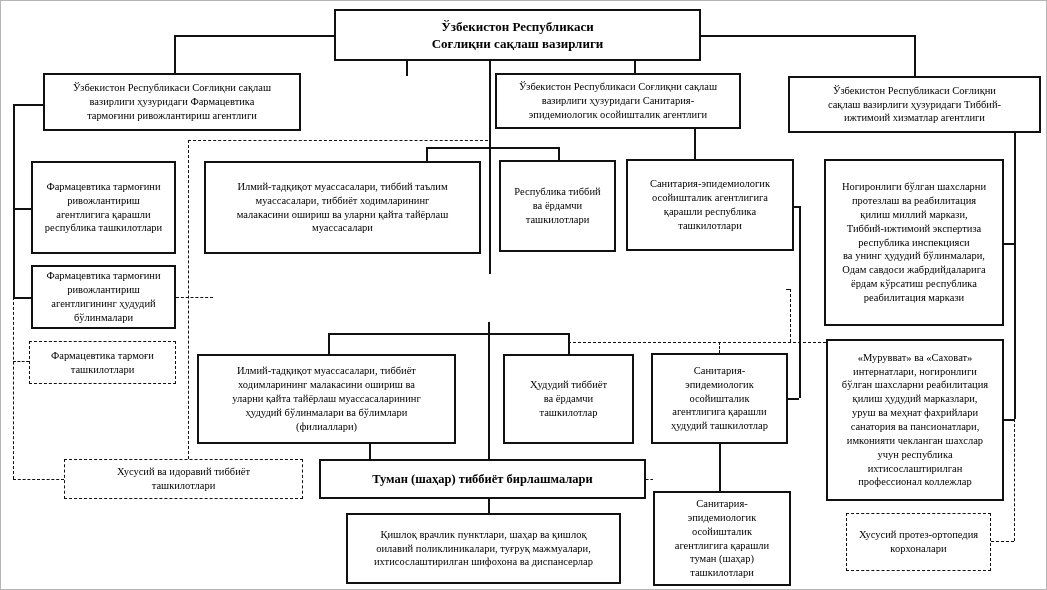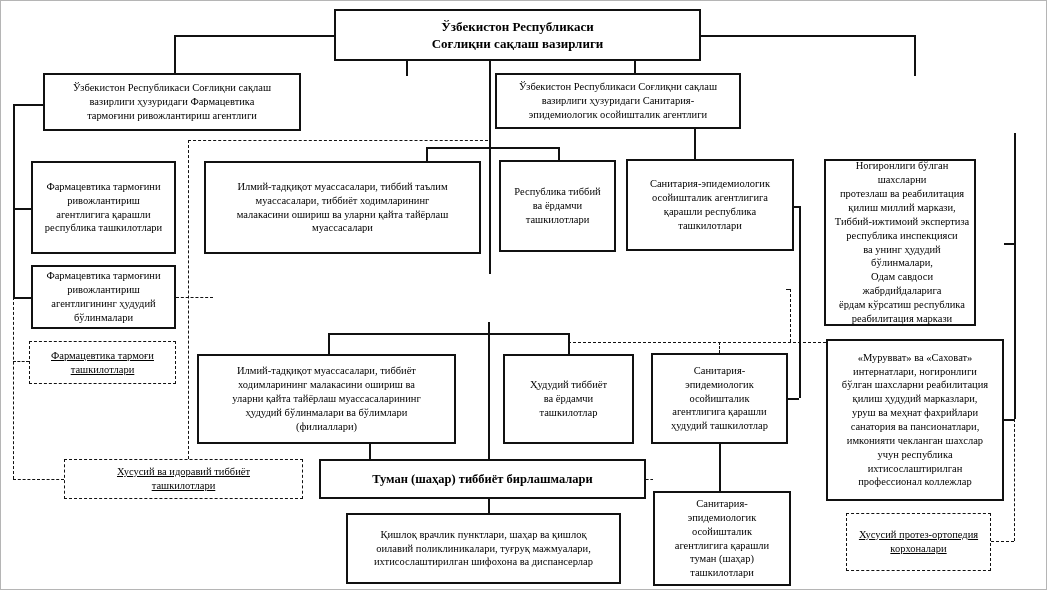--- a/index.html
+++ b/index.html
@@ -22,39 +22,42 @@
     align-items:center;
     justify-content:center;
     text-align:center;
     white-space:pre-line;
     font-size:10.5px;
     line-height:1.32;
     padding:2px 3px;
     z-index:2;
   }
   .node.bold{font-weight:bold;}
-  .node.dashed{border:1.6px dashed #111;text-decoration:underline;}
+  .node.dashed{border:1.6px dashed #111;}
   .line{position:absolute;z-index:1;}
   .line.h{height:0;border-top:2px solid #111;}
   .line.v{width:0;border-left:2px solid #111;}
   .line.h.dash{border-top:1.6px dashed #111;}
   .line.v.dash{border-left:1.6px dashed #111;}
 </style>
 </head>
 <body>
 
 <div id="canvas">
     <div class="node bold" style="left: 333px; top: 8px; width: 367px; height: 52px; font-size: 13px;">Ўзбекистон Республикаси
 Соғлиқни сақлаш вазирлиги</div>
     <div class="node" style="left: 42px; top: 72px; width: 258px; height: 58px;">Ўзбекистон Республикаси Соғлиқни сақлаш
 вазирлиги ҳузуридаги Фармацевтика
 тармоғини ривожлантириш агентлиги</div>
     <div class="node" style="left: 494px; top: 72px; width: 246px; height: 56px;">Ўзбекистон Республикаси Соғлиқни сақлаш
 вазирлиги ҳузуридаги Санитария-
 эпидемиологик осойишталик агентлиги</div>
+    <div class="node" style="left: 787px; top: 75px; width: 253px; height: 57px;">Ўзбекистон Республикаси Соғлиқни
+сақлаш вазирлиги ҳузуридаги Тиббий-
+ижтимоий хизматлар агентлиги</div>
     <div class="node" style="left: 30px; top: 160px; width: 145px; height: 93px;">Фармацевтика тармоғини
 ривожлантириш
 агентлигига қарашли
 республика ташкилотлари</div>
     <div class="node" style="left: 30px; top: 264px; width: 145px; height: 64px;">Фармацевтика тармоғини
 ривожлантириш
 агентлигининг ҳудудий
 бўлинмалари</div>
     <div class="node dashed" style="left: 28px; top: 340px; width: 147px; height: 43px;">Фармацевтика тармоғи
 ташкилотлари</div>
@@ -62,21 +65,21 @@
 муассасалари, тиббиёт ходимларининг
 малакасини ошириш ва уларни қайта тайёрлаш
 муассасалари</div>
     <div class="node" style="left: 498px; top: 159px; width: 117px; height: 92px;">Республика тиббий
 ва ёрдамчи
 ташкилотлари</div>
     <div class="node" style="left: 625px; top: 158px; width: 168px; height: 92px;">Санитария-эпидемиологик
 осойишталик агентлигига
 қарашли республика
 ташкилотлари</div>
-    <div class="node" style="left: 823px; top: 158px; width: 152px; height: 167px; padding-left: 7px;">Ногиронлиги бўлган шахсларни
+    <div class="node" style="left: 823px; top: 158px; width: 180px; height: 167px;">Ногиронлиги бўлган шахсларни
 протезлаш ва реабилитация
 қилиш миллий маркази,
 Тиббий-ижтимоий экспертиза
 республика инспекцияси
 ва унинг ҳудудий бўлинмалари,
 Одам савдоси жабрдийдаларига
 ёрдам кўрсатиш республика
 реабилитация маркази</div>
     <div class="node" style="left: 196px; top: 353px; width: 259px; height: 90px;">Илмий-тадқиқот муассасалари, тиббиёт
 ходимларининг малакасини ошириш ва

